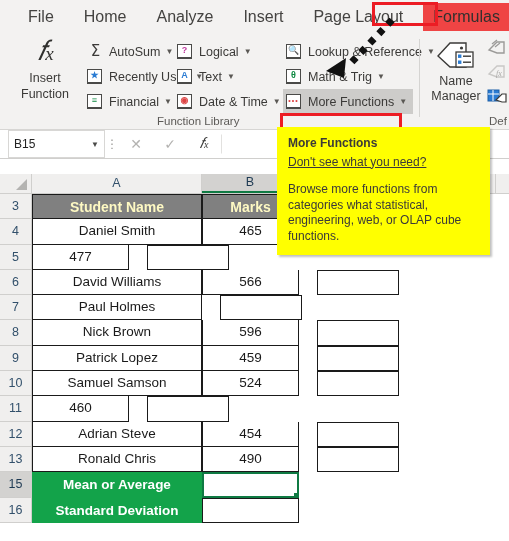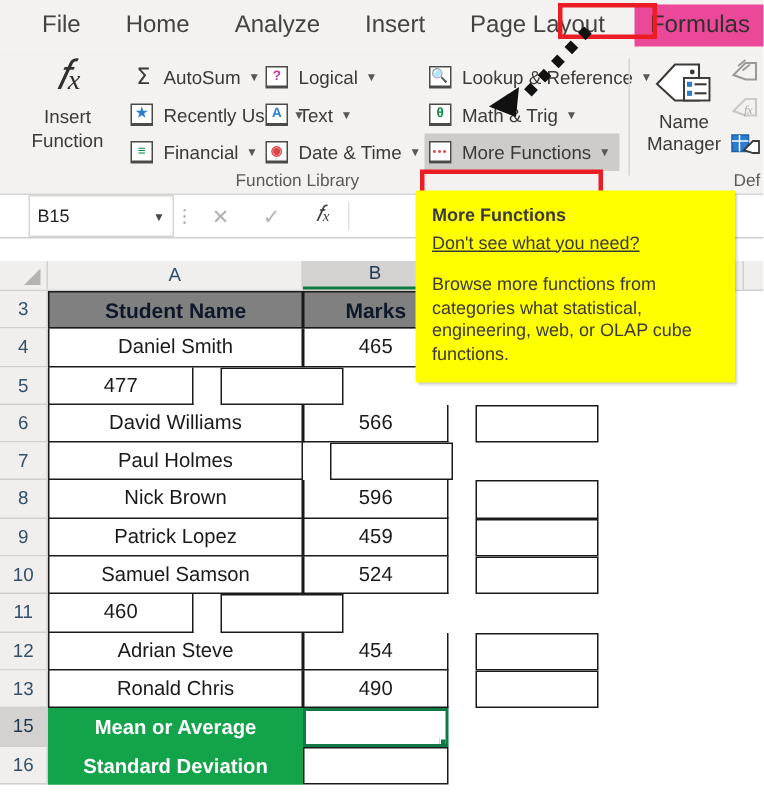--- a/index.html
+++ b/index.html
@@ -28,21 +28,21 @@
   .tab {
     font-size: 16px;
     color: #444341;
     padding: 4px 10px;
     margin: 0 5px;
     white-space: nowrap;
     line-height: 20px;
   }
   .tab.first { margin-left: 18px; }
   .tab.active {
-    background: #ec4899;
+    background: #ef4444;
     color: #31302e;
   }
   .tab-highlight {
     position: absolute;
     border: 3px solid #ec1c24;
     left: 372px;
     top: 2px;
     width: 66px;
     height: 24px;
     box-sizing: border-box;
@@ -206,21 +206,21 @@
     width: 97px;
     height: 28px;
     border: 1px solid #d8d7d5;
     background: #fff;
     font-size: 12px;
     color: #232323;
     display: flex;
     align-items: center;
     padding: 0 5px;
     box-sizing: border-box;
-    margin-left: 15px;
+    margin-left: 4px;
   }
   .namebox .nbtext { flex: 1; }
   .namebox .nbcaret { font-size: 8px; color: #4a4a48; }
   .vdots {
     width: 14px; text-align: center;
     color: #9b9a98; font-size: 12px;
     line-height: 10px;
     letter-spacing: 0;
   }
   .fbtns {
@@ -338,21 +338,21 @@
   .cA { width: 170px; }
   .cB { width: 97px; }
   .cC { width: 18px; }
   .cD { width: 82px; }
   .cE { width: 97px; }
 
   .bx { border: 1.6px solid #1a1a1a; }
   .bx-t0 { border-top: none; }
   .hdrcell {
     background: #808080;
-    color: #0f172a;
+    color: #fef9c3;
     font-weight: bold;
     font-size: 14px;
   }
   .greencell {
     background: #13a34a;
     color: #ffffff;
     font-weight: bold;
     font-size: 13.5px;
     border: 1.6px solid #13a34a;
   }

